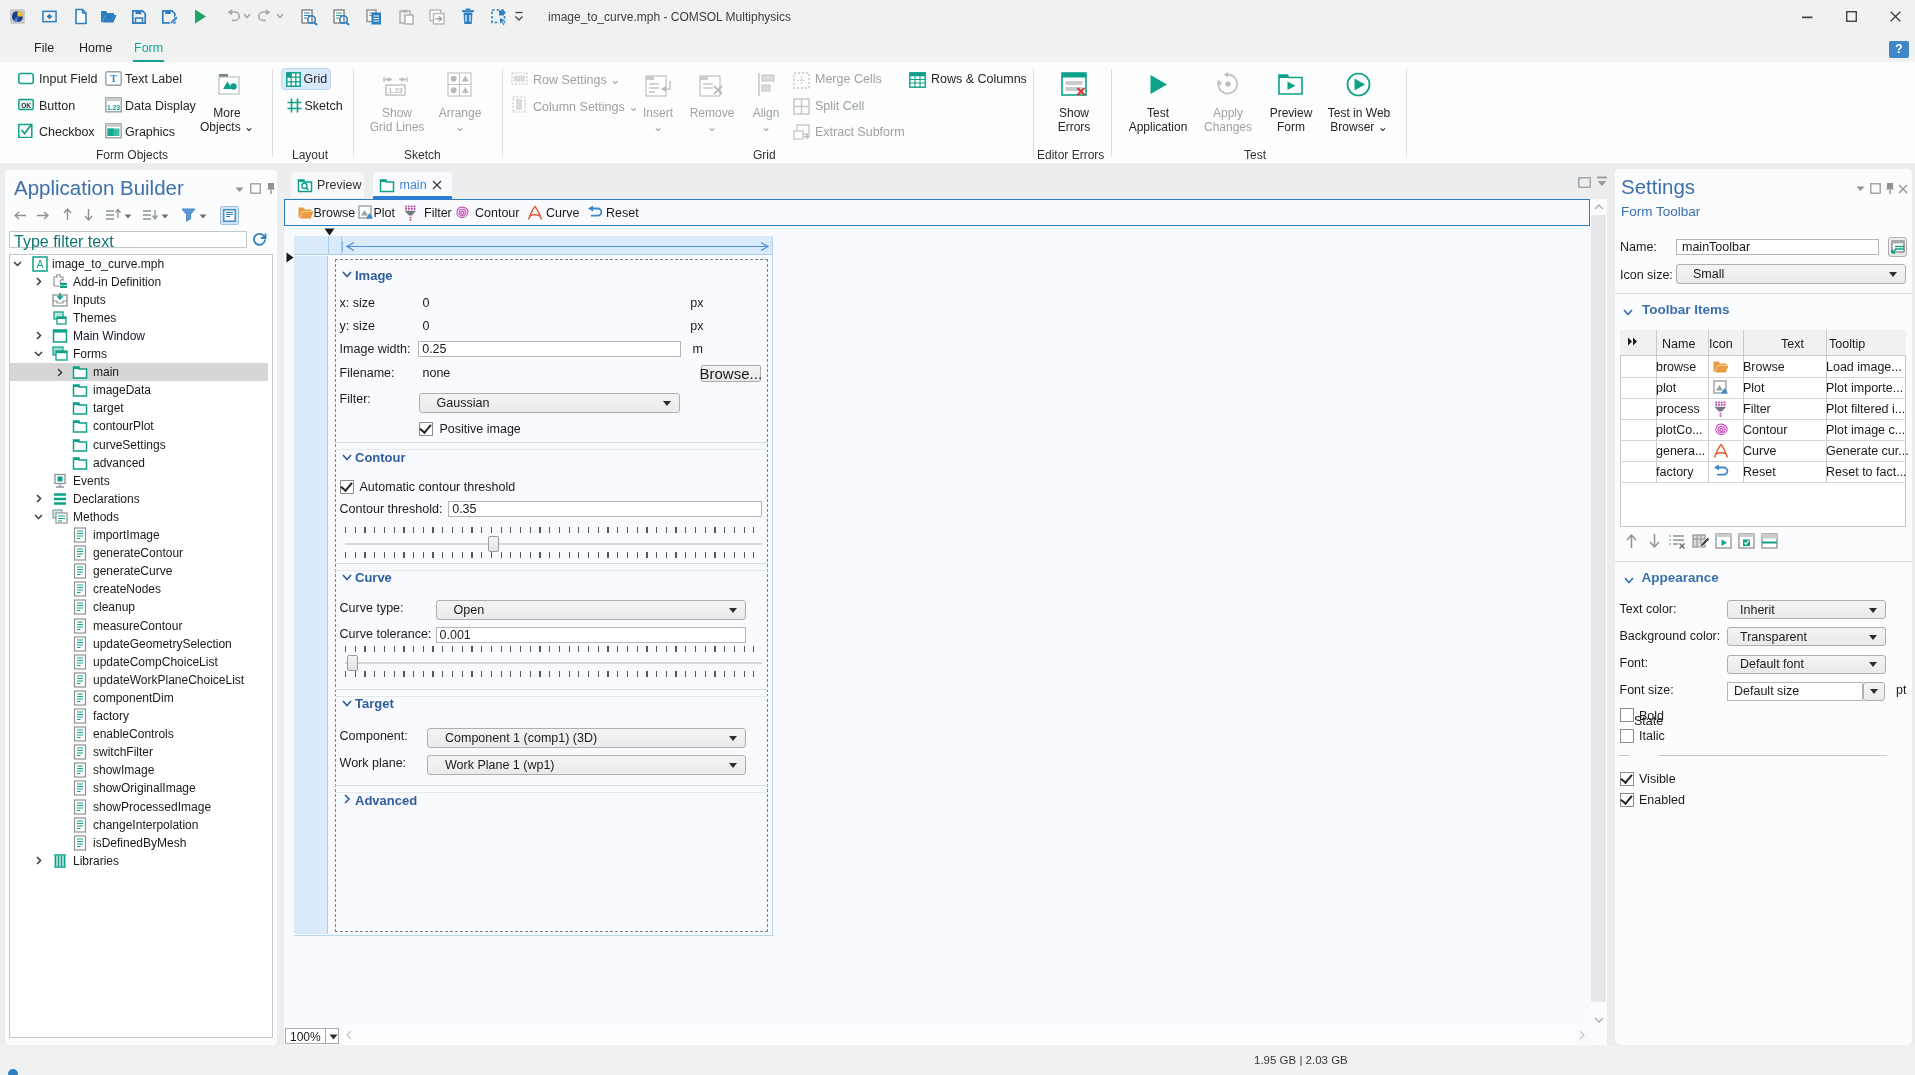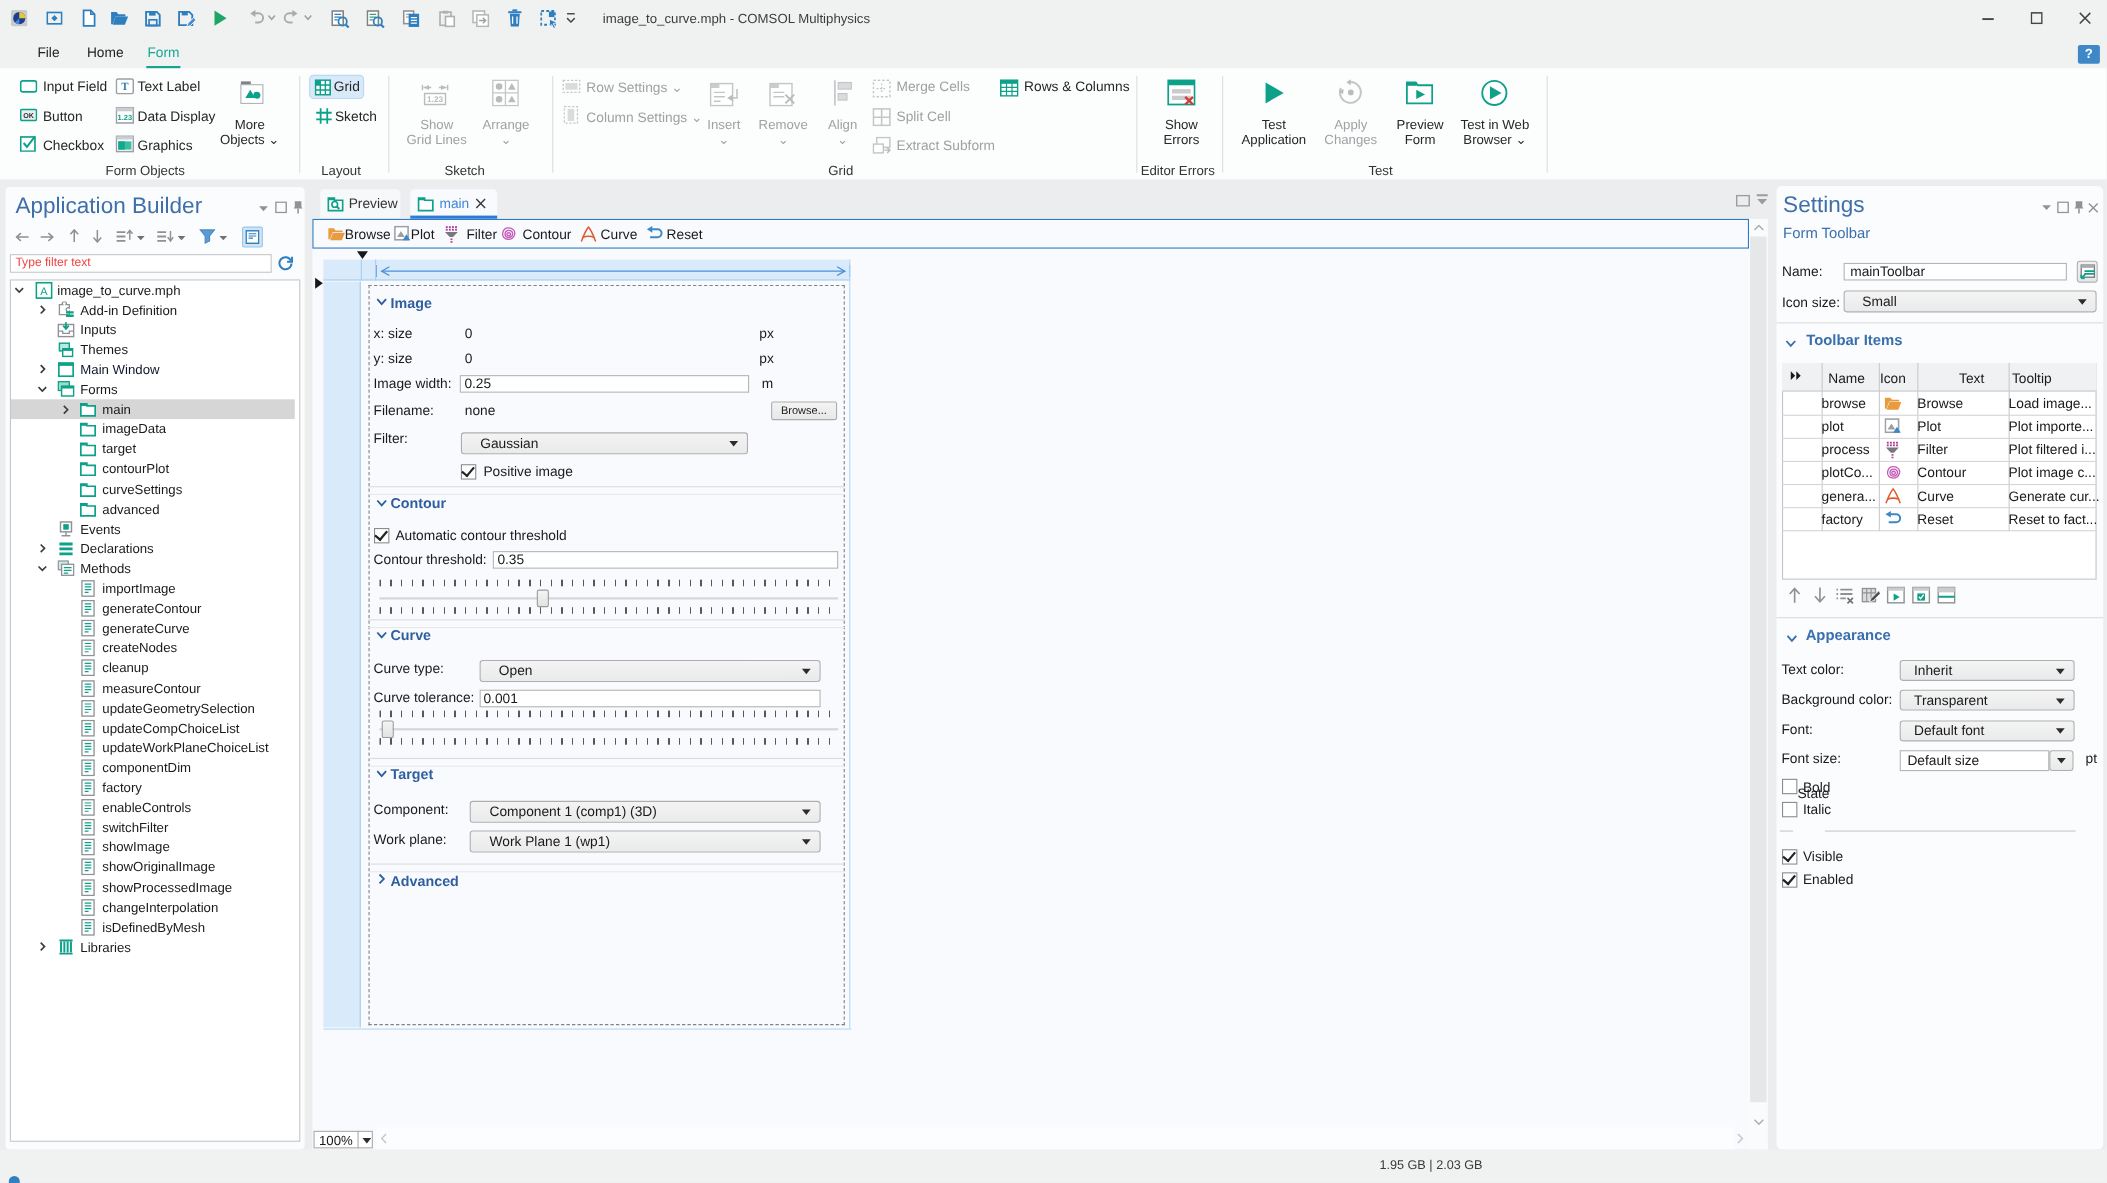--- a/index.html
+++ b/index.html
@@ -344,21 +344,21 @@
     </svg>
 <svg class="ab" style="left:194px;top:44px" width="8" height="5" viewBox="0 0 8 5">
       <path d="M0.5 0.5 L4 4.5 L7.5 0.5" fill="#6f7173"></path>
     </svg>
 <div class="ab" style="left:215px;top:36px;width:19px;height:19px;background:#cfe4f7;border:1px solid #9cc4e8;border-radius:2px;"></div>
 <svg class="ab" style="left:218px;top:39px" width="13" height="13" viewBox="0 0 13 13">
       <rect x="0.8" y="0.8" width="11.4" height="11.4" fill="#fff" stroke="#2e7fc0" stroke-width="1.3"></rect>
       <path d="M3 3.5 H10 M3 5.5 H10 M3 7.5 H7" stroke="#2e7fc0" stroke-width="1"></path>
     </svg>
 <div class="ab" style="left:4px;top:61px;width:238px;height:17px;background:#fff;border:1px solid #c6c7c8;"></div>
-<div class="ab" style="left:9px;top:63px;font-size:11px;color:#ef4444;">Type filter text</div>
+<div class="ab" style="left:9px;top:63px;font-size:16px;color:#0f766e;">Type filter text</div>
 <svg class="ab" style="left:247px;top:62px" width="15" height="15" viewBox="0 0 15 15">
       <path d="M12.5 5 A5.5 5.5 0 1 0 13 7.5" fill="none" stroke="#2e7fc0" stroke-width="1.8"></path>
       <path d="M13.5 1.5 V6 H9" fill="none" stroke="#2e7fc0" stroke-width="1.8"></path>
     </svg>
 <div class="ab" id="treebox" style="left:4px;top:84px;width:264px;height:784px;background:#fff;border:1px solid #c6c7c8;overflow:hidden;">
 <svg class="ab" style="left:3.0px;top:5.5px" width="9" height="6" viewBox="0 0 9 6">
         <path d="M1 1 L4.5 4.5 L8 1" fill="none" stroke="#3c3c3c" stroke-width="1.5"></path>
       </svg>
       <svg class="ab" style="left:22.0px;top:0.5px" width="16" height="16" viewBox="0 0 16 16">
         <rect x="1" y="1" width="14" height="14" fill="#fff" stroke="#0da189" stroke-width="1.5"></rect>
@@ -654,21 +654,21 @@
     <div class="lbl" style="left:138.5px;top:97.9px;">0</div>
     <div class="lbl" style="left:406.3px;top:97.9px;">px</div>
     <div class="lbl" style="left:55.6px;top:120.7px;">y: size</div>
     <div class="lbl" style="left:138.5px;top:120.7px;">0</div>
     <div class="lbl" style="left:406.3px;top:120.7px;">px</div>
     <div class="lbl" style="left:55.6px;top:143.5px;">Image width:</div>
     <div class="inp" style="left:134.2px;top:142.9px;width:263px;height:16px;">0.25</div>
     <div class="lbl" style="left:408.5px;top:143.5px;">m</div>
     <div class="lbl" style="left:55.6px;top:167.5px;">Filename:</div>
     <div class="lbl" style="left:138.5px;top:167.5px;">none</div>
-    <div class="ab" style="left:416.8px;top:166.8px;width:60px;height:16.5px;background:linear-gradient(#f3f3f3,#e7e8e8);border:1px solid #aaacae;border-radius:2px;font-size:10px;color:#1a1a1a;display:flex;align-items:center;justify-content:center;">Browse...</div>
+    <div class="ab" style="left:416.8px;top:166.8px;width:60px;height:16.5px;background:linear-gradient(#f3f3f3,#e7e8e8);border:1px solid #aaacae;border-radius:2px;font-size:15px;color:#1a1a1a;display:flex;align-items:center;justify-content:center;">Browse...</div>
     <div class="lbl" style="left:55.6px;top:193.5px;">Filter:</div>
     <div class="drop" style="left:134.6px;top:194.8px;width:261.4px;height:20px;padding-left:17px;">Gaussian<div class="darr"></div></div>
     <div class="cb checked" style="left:135.4px;top:223.3px;"></div>
     <div class="lbl" style="left:155.5px;top:223.5px;">Positive image</div>
     <div class="ab" style="left:51px;top:243px;width:433px;height:1px;background:#d9dcdf;"></div>
     <div class="ab" style="left:51px;top:250px;width:433px;height:1px;background:#e6e9ec;"></div>
     <svg class="ab" style="left:58px;top:255.3px" width="10" height="7" viewBox="0 0 10 7">
       <path d="M1 1 L5 5.5 L9 1" fill="none" stroke="#2f5e9e" stroke-width="1.7"></path>
     </svg>
     <div class="ab" style="left:71px;top:251.8px;font-size:13px;color:#2f5e9e;font-weight:bold;">Contour</div>

